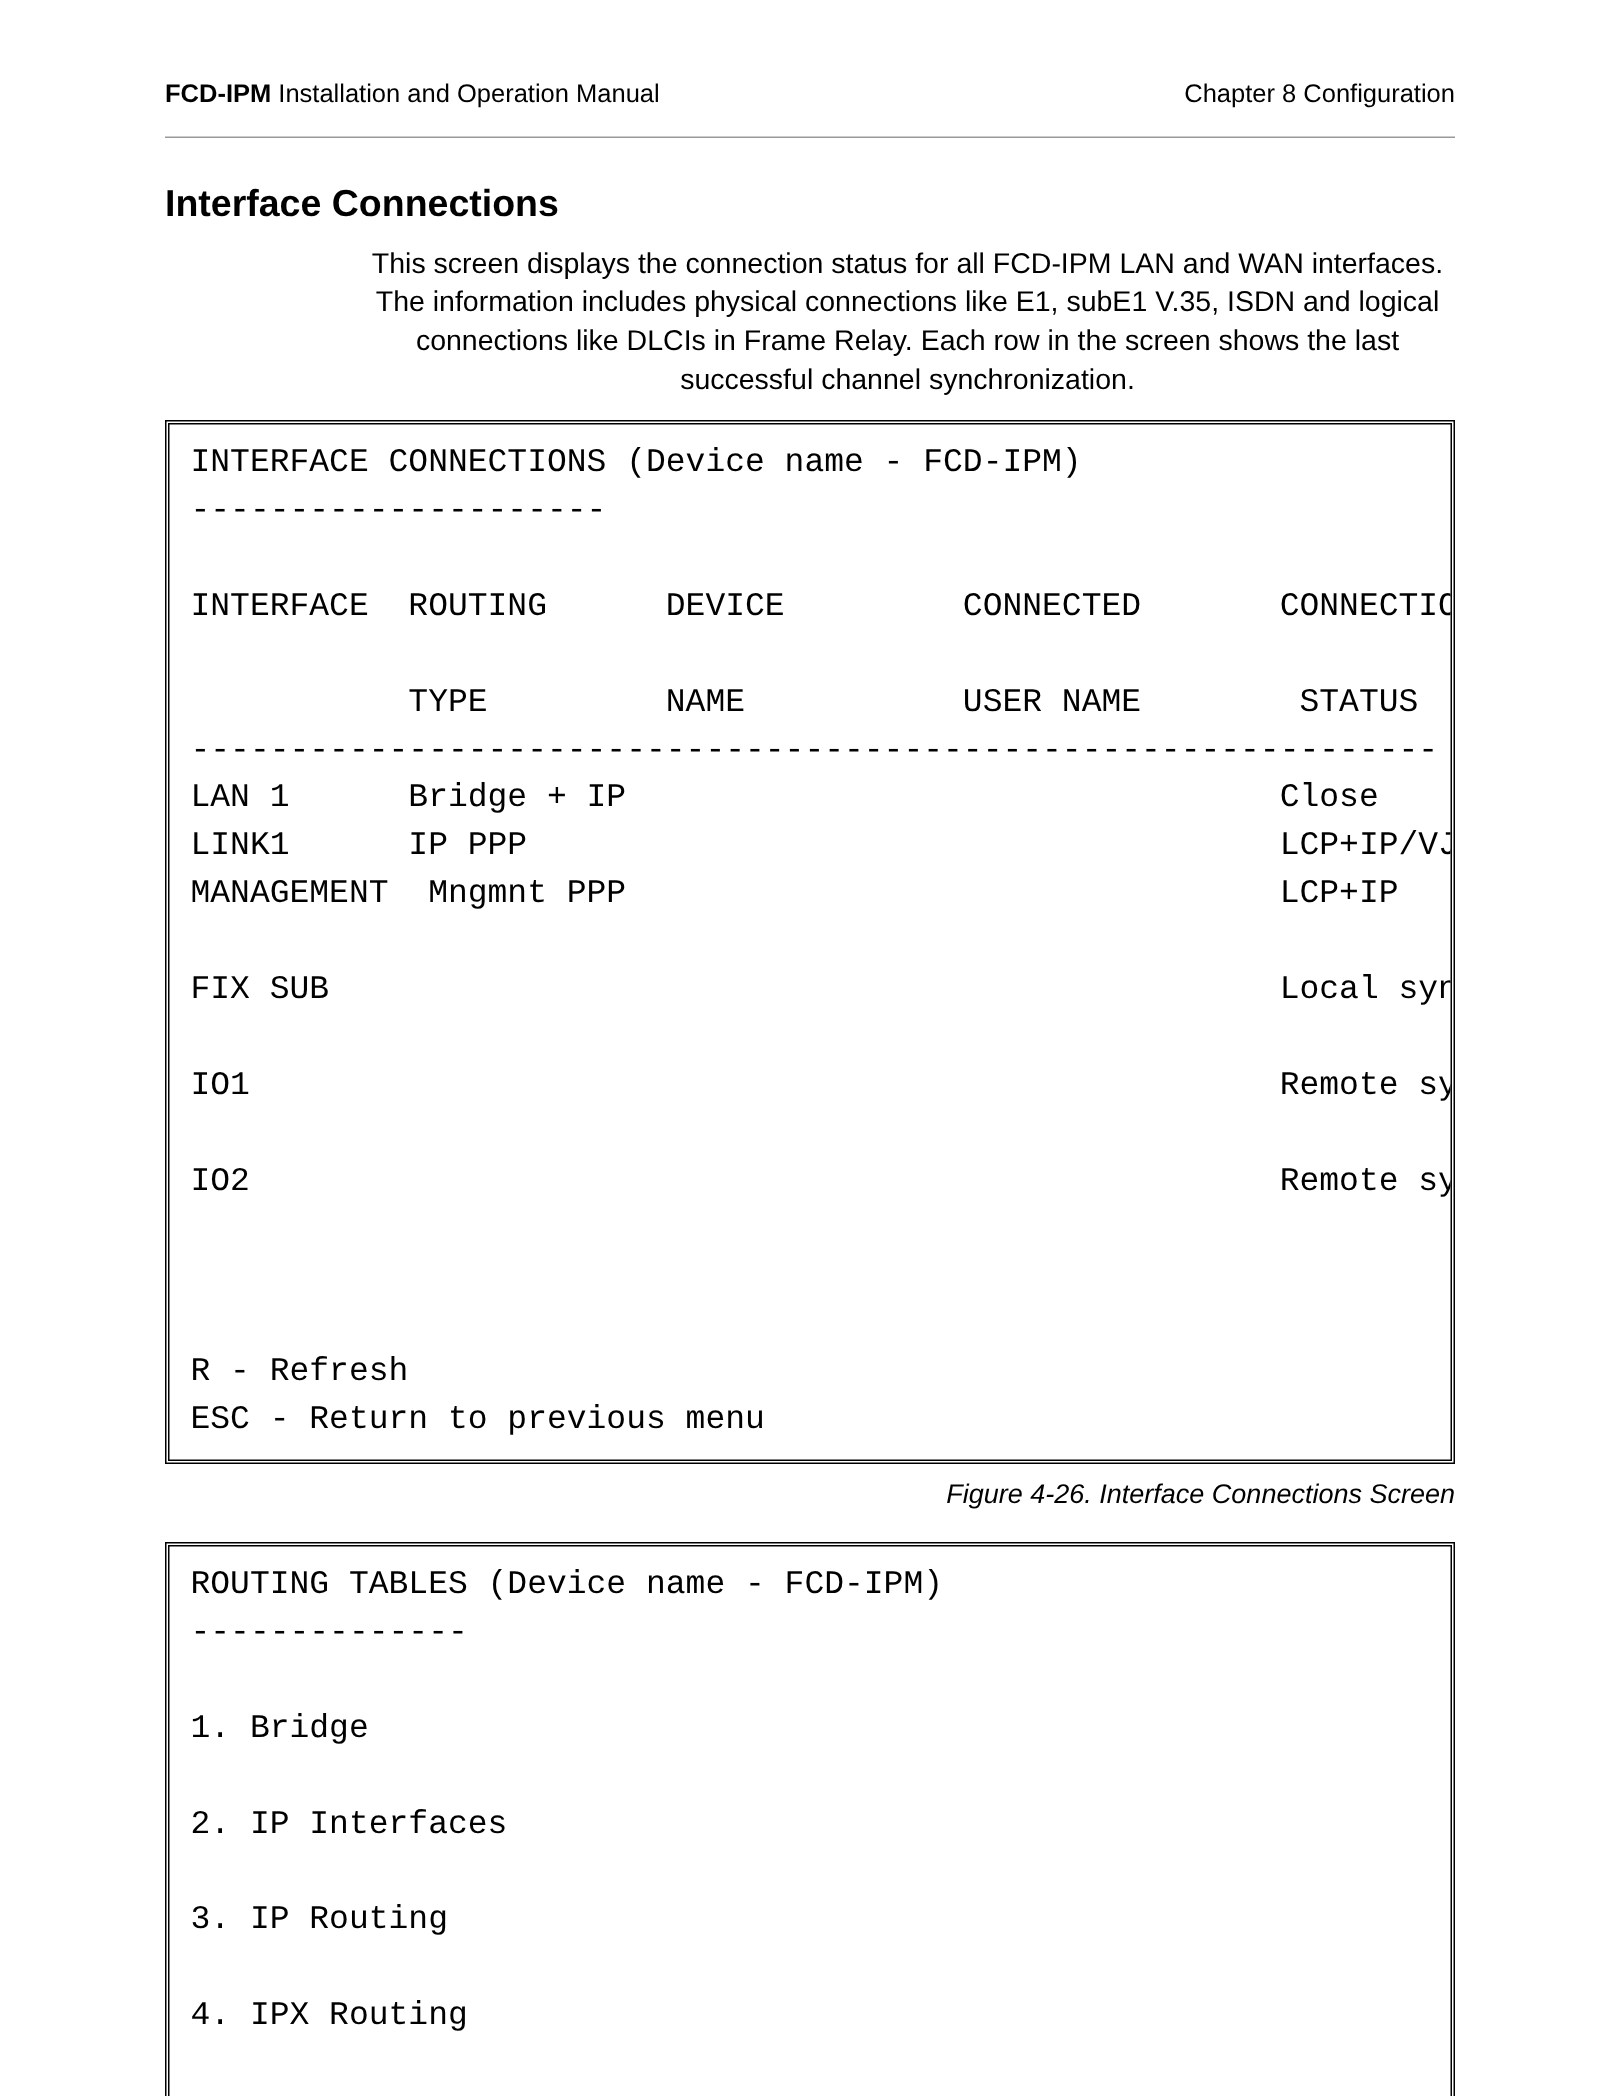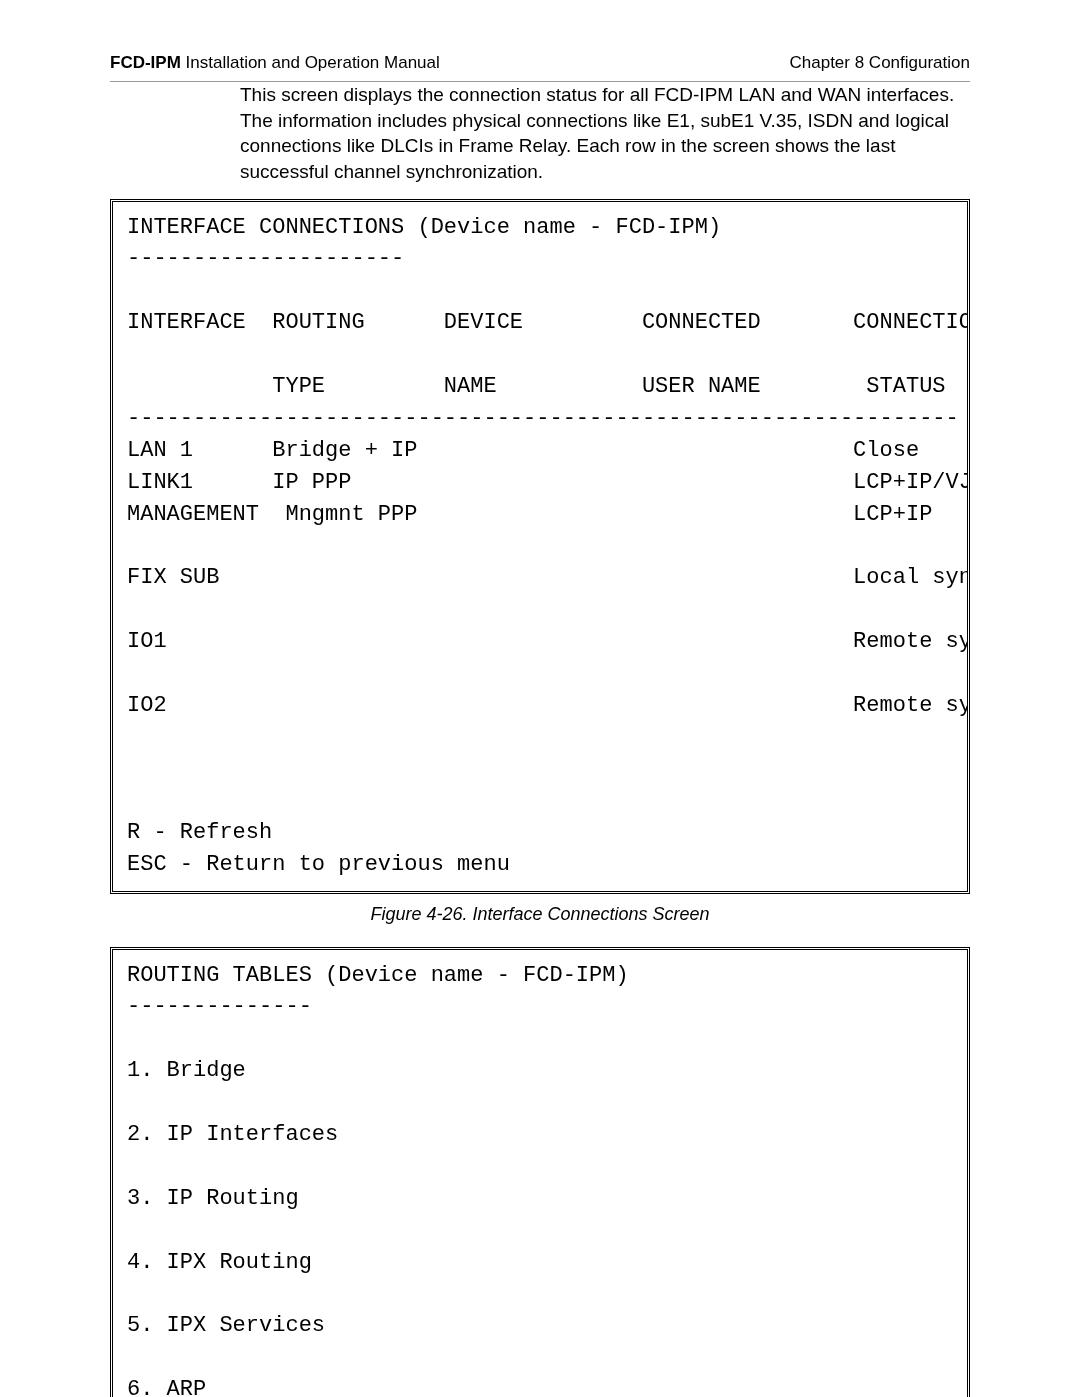--- a/index.html
+++ b/index.html
@@ -15,66 +15,68 @@
     width: 1080px;
     min-height: 1397px;
     margin: 0 auto;
     box-sizing: border-box;
     padding: 52px 110px 40px 110px;
     position: relative;
   }
   .hdr {
     display: flex;
     justify-content: space-between;
-    padding-bottom: 6px;
+    padding-bottom: 16px;
     border-bottom: 1px solid #999;
     font-size: 17px;
   }
   .hdr .left { white-space: nowrap; }
   .hdr .right { white-space: nowrap; }
   .bold { font-weight: 700; }
   h2.section {
     font-size: 25px;
     font-weight: 700;
     margin: 28px 0 10px 0;
   }
   .bodytext {
     margin: 0 0 14px 0;
     padding-left: 130px;
     font-size: 19px;
+    text-align: center;
   }
   .terminal {
     border: 3px double #000;
     padding: 10px 14px 10px 14px;
     font-family: "Courier New", Courier, monospace;
     font-size: 22px;
     line-height: 1.45;
     white-space: pre;
     overflow: hidden;
     margin: 6px 0 8px 0;
   }
   .fig-caption {
-    text-align: center;
+    text-align: right;
     font-style: italic;
     font-size: 18px;
     margin: 6px 0 20px 0;
   }
 </style>
 </head>
 <body>
 
 <div class="page">
 
   <div class="hdr">
     <div class="left">
       <span class="bold">FCD-IPM</span><span> Installation and Operation Manual</span>
     </div>
     <div class="right">Chapter 8  Configuration</div>
   </div>
 
+  <h2 class="section">Interface Connections</h2>
 
   <p class="bodytext">This screen displays the connection status for all FCD-IPM LAN and WAN interfaces. The information includes physical connections like E1, subE1 V.35, ISDN and logical connections like DLCIs in Frame Relay. Each row in the screen shows the last successful channel synchronization.</p>
 
   <div class="terminal">INTERFACE CONNECTIONS (Device name - FCD-IPM)
 ---------------------
 
 INTERFACE  ROUTING      DEVICE         CONNECTED       CONNECTION
 
            TYPE         NAME           USER NAME        STATUS
 ---------------------------------------------------------------

